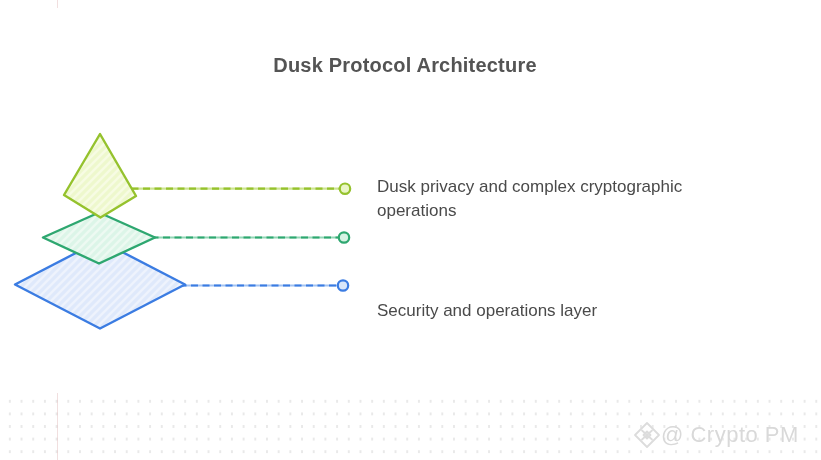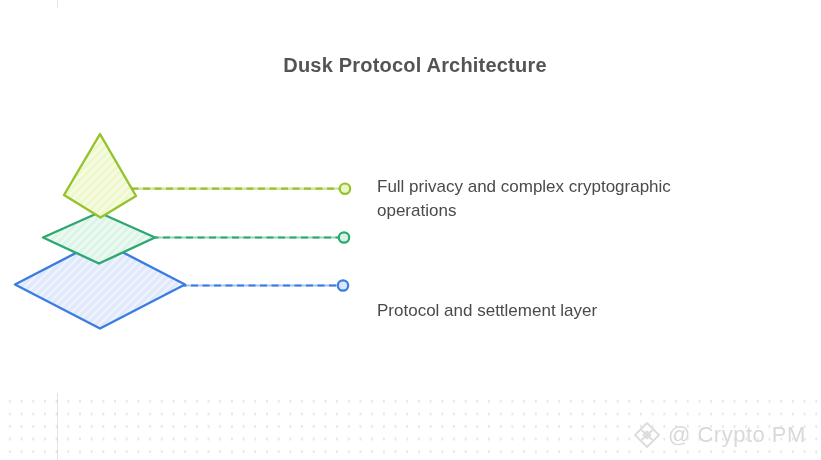--- a/index.html
+++ b/index.html
@@ -2,41 +2,41 @@
 <html><head>
 <meta charset="utf-8">
 <style>
   html,body{margin:0;padding:0;background:#fff;}
   #stage{
     position:relative;width:821px;height:460px;background:#ffffff;
     font-family:"Liberation Sans", sans-serif;overflow:hidden;
   }
   .title{
     position:absolute;left:0;top:54px;width:810px;text-align:center;
-    font-size:20px;font-weight:bold;color:#545454;letter-spacing:.2px;padding-left:10px;
+    font-size:20px;font-weight:bold;color:#545454;letter-spacing:.2px;
   }
   .layer-label{
     position:absolute;left:377px;width:365px;
     font-size:17px;line-height:24px;color:#4a4a4a;
   }
   .label-0{top:175px;}
   .label-1{top:252px;}
   .label-2{top:299px;}
   #diagram-svg{position:absolute;left:0;top:0;}
   .dot-grid{
     position:absolute;left:0;top:395px;width:821px;height:65px;
     background-image:radial-gradient(circle,#e9e9e9 1.1px,rgba(255,255,255,0) 1.3px);
     background-size:11.7px 12.6px;background-position:4px 0px;
   }
   .vguide{position:absolute;left:57px;width:1px;background:rgba(214,164,164,.35);}
   .vguide-top{top:0;height:8px;}
   .vguide-bottom{top:393px;height:67px;}
   .watermark{
     position:absolute;left:633px;top:420px;height:30px;
-    display:flex;align-items:center;gap:7px;
+    display:flex;align-items:center;
   }
   .watermark-text{
     font-size:22px;color:#d9d9d9;letter-spacing:.5px;white-space:nowrap;
   }
 </style>
 </head>
 <body>
 
 <div id="stage">
 
@@ -77,22 +77,22 @@
 
     <circle cx="345" cy="188.7" r="5.2" stroke-width="2.2" stroke="#95c22d" fill="#eaf6c6"></circle>
     <circle cx="344" cy="237.5" r="5.2" stroke-width="2.2" stroke="#2ea770" fill="#d7f3e4"></circle>
     <circle cx="343" cy="285.5" r="5.2" stroke-width="2.2" stroke="#3b7ce2" fill="#d9e7fa"></circle>
 
     <polygon points="100,240.5 185,284.5 100,328.5 15,284.5" fill="url(#hatch-2)" stroke-width="2.4" stroke-linejoin="round" stroke="#3b7ce2"></polygon>
     <polygon points="99,212.5 155,237.5 99,263.5 43,237.5" fill="url(#hatch-1)" stroke-width="2.4" stroke-linejoin="round" stroke="#2ea770"></polygon>
     <polygon points="100,134 64,195 100.5,217.5 136,196" fill="url(#hatch-0)" stroke-width="2.4" stroke-linejoin="round" stroke="#95c22d"></polygon>
   </svg>
 
-  <div class="layer-label label-0">Full privacy and complex cryptographic operations</div>
-  <div class="layer-label label-2">Protocol and settlement layer</div>
+  <div class="layer-label label-0">Dusk privacy and complex cryptographic operations</div>
+  <div class="layer-label label-2">Security and operations layer</div>
 
   <div class="watermark">
     <svg width="28" height="28" viewBox="0 0 28 28">
       <g fill="none" stroke-width="1.8" stroke-linecap="round" stroke-linejoin="round" stroke="#dcdcdc">
         <polygon points="14,2 26,14 14,26 2,14" fill="#ffffff"></polygon>
         <path d="M9,9.5 L14,14 L19,9.5"></path>
         <path d="M9,18.5 L14,14 L19,18.5"></path>
         <path d="M14,10.5 L17.5,14 L14,17.5 L10.5,14 Z"></path>
       </g>
     </svg>

